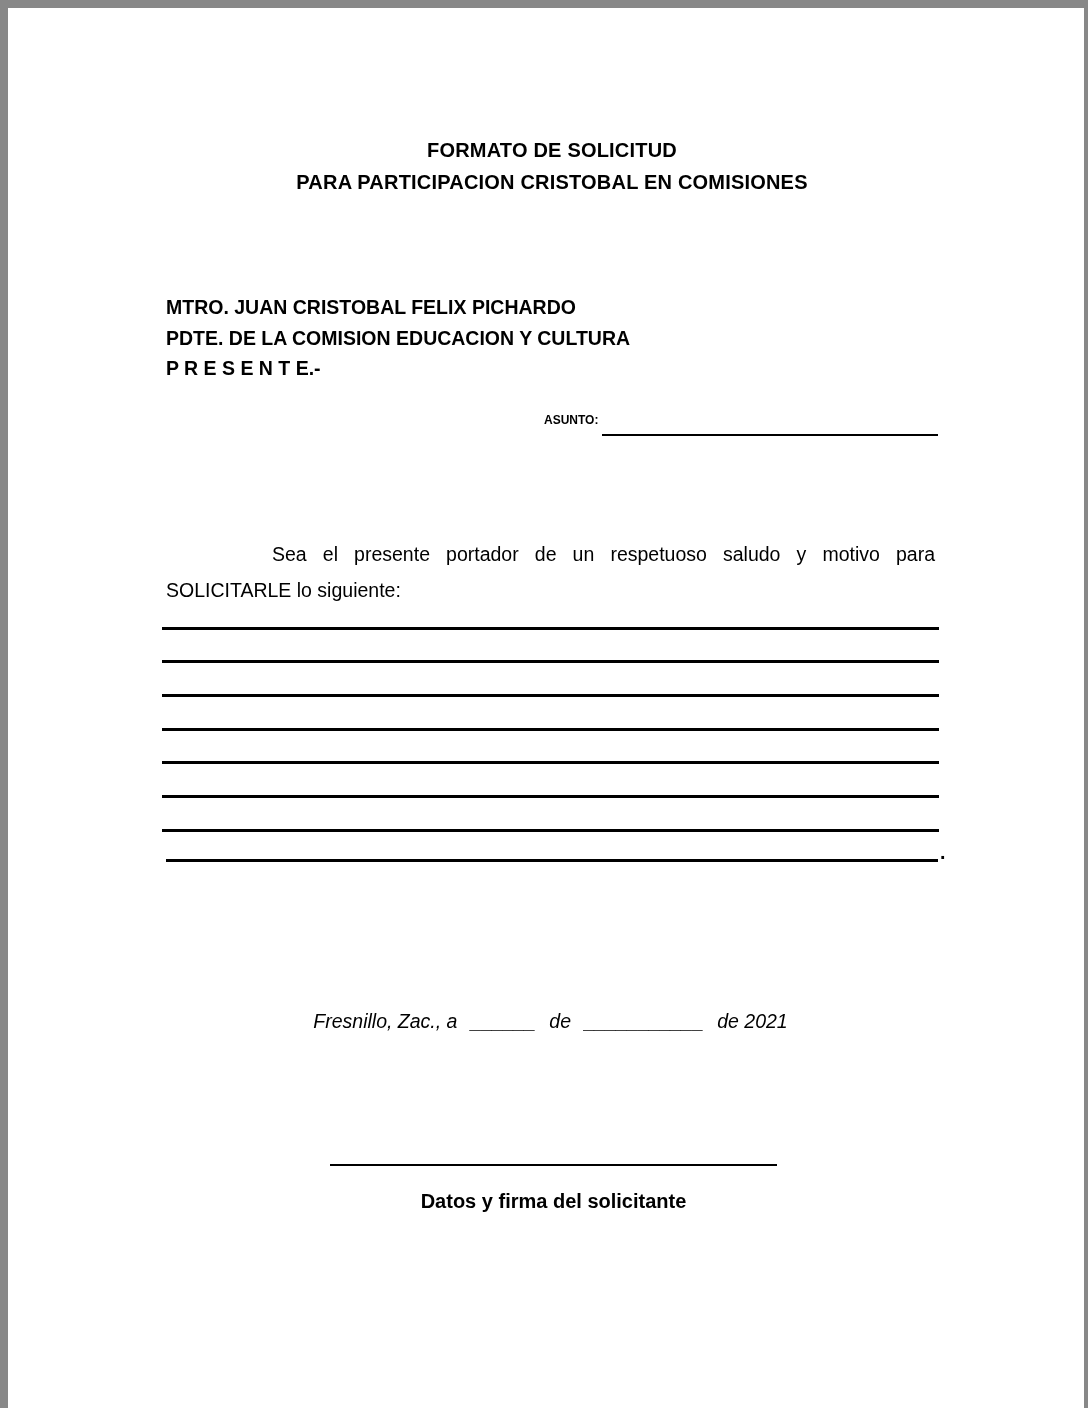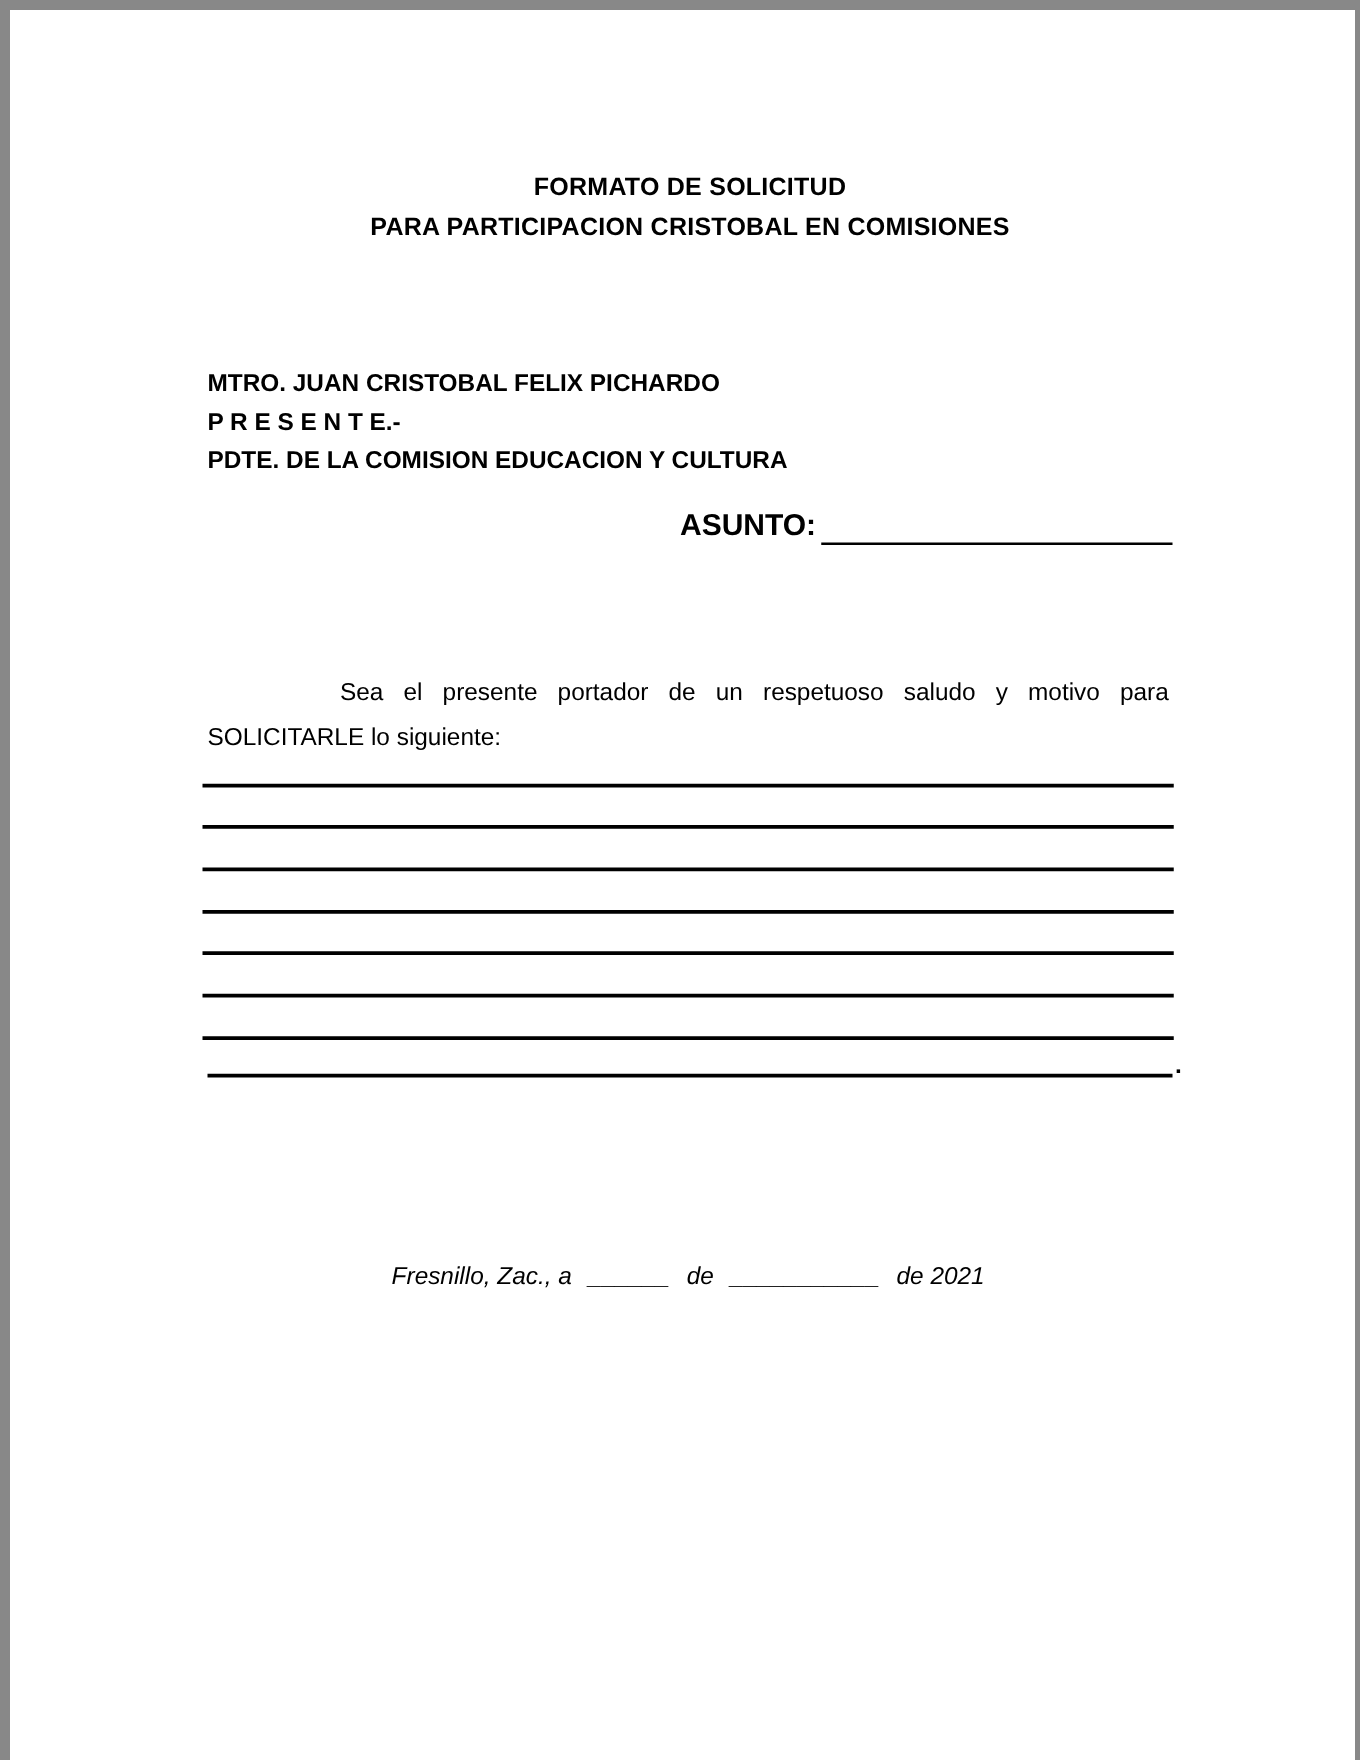--- a/index.html
+++ b/index.html
@@ -37,21 +37,21 @@
   
   .asunto-row {
     position: absolute;
     top: 393px; left: 528px;
     width: 406px;
     display: flex;
     align-items: stretch;
   }
   .asunto-label {
     font-weight: bold;
-    font-size: 24px;
+    font-size: 12px;
     line-height: 23px;
     white-space: nowrap;
   }
   .asunto-field {
     flex: 1;
     border-bottom: 2.5px solid var(--ink);
   }
   
   .body-par {
     position: absolute;
@@ -125,22 +125,22 @@
 
 <div class="page">
 
   <div class="doc-title">
     <div>FORMATO DE SOLICITUD</div>
     <div>PARA PARTICIPACION CRISTOBAL EN COMISIONES</div>
   </div>
 
   <div class="addressee">
     <div>MTRO. JUAN CRISTOBAL FELIX PICHARDO</div>
+    <div>PDTE. DE LA COMISION EDUCACION Y CULTURA</div>
     <div>P R E S E N T E.-</div>
-    <div>PDTE. DE LA COMISION EDUCACION Y CULTURA</div>
   </div>
 
   <div class="asunto-row">
     <span class="asunto-label">ASUNTO:</span>
     <span class="asunto-field"></span>
   </div>
 
   <div class="body-par">
     <div class="body-line1">Sea el presente portador de un respetuoso saludo y motivo para</div>
     <div class="body-line2">SOLICITARLE lo siguiente:</div>
@@ -161,14 +161,18 @@
   </div>
 
   <div class="date-line">
     <span>Fresnillo, Zac., a</span>
     <span>______</span>
     <span>de</span>
     <span>___________</span>
     <span>de 2021</span>
   </div>
 
+  <div class="signature">
+    <div class="sig-line"></div>
+    <div class="sig-caption">Datos y firma del solicitante</div>
+  </div>
 
 </div>
 
 </body></html>

